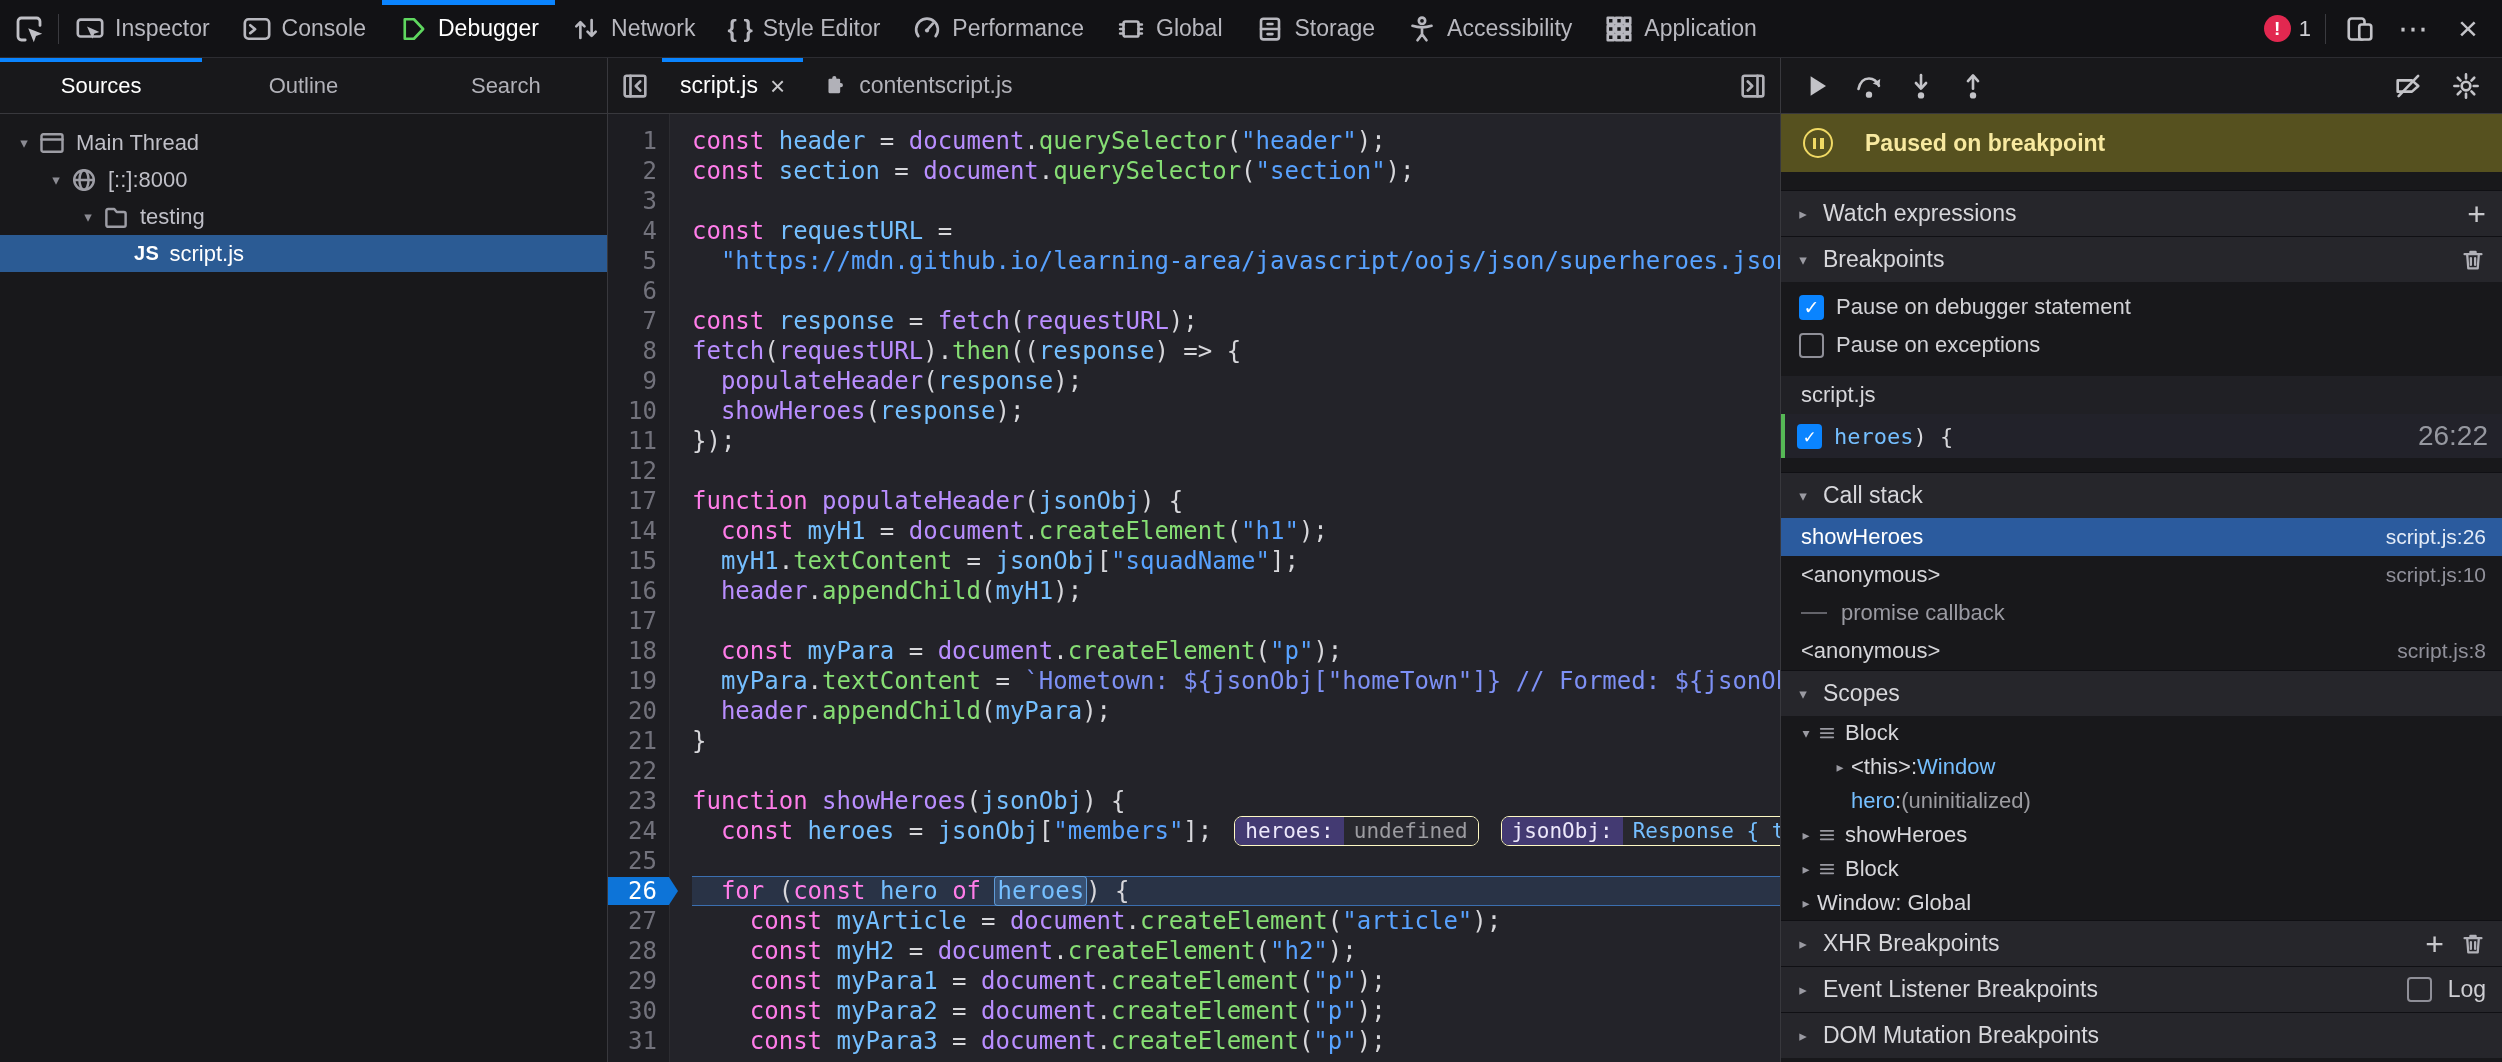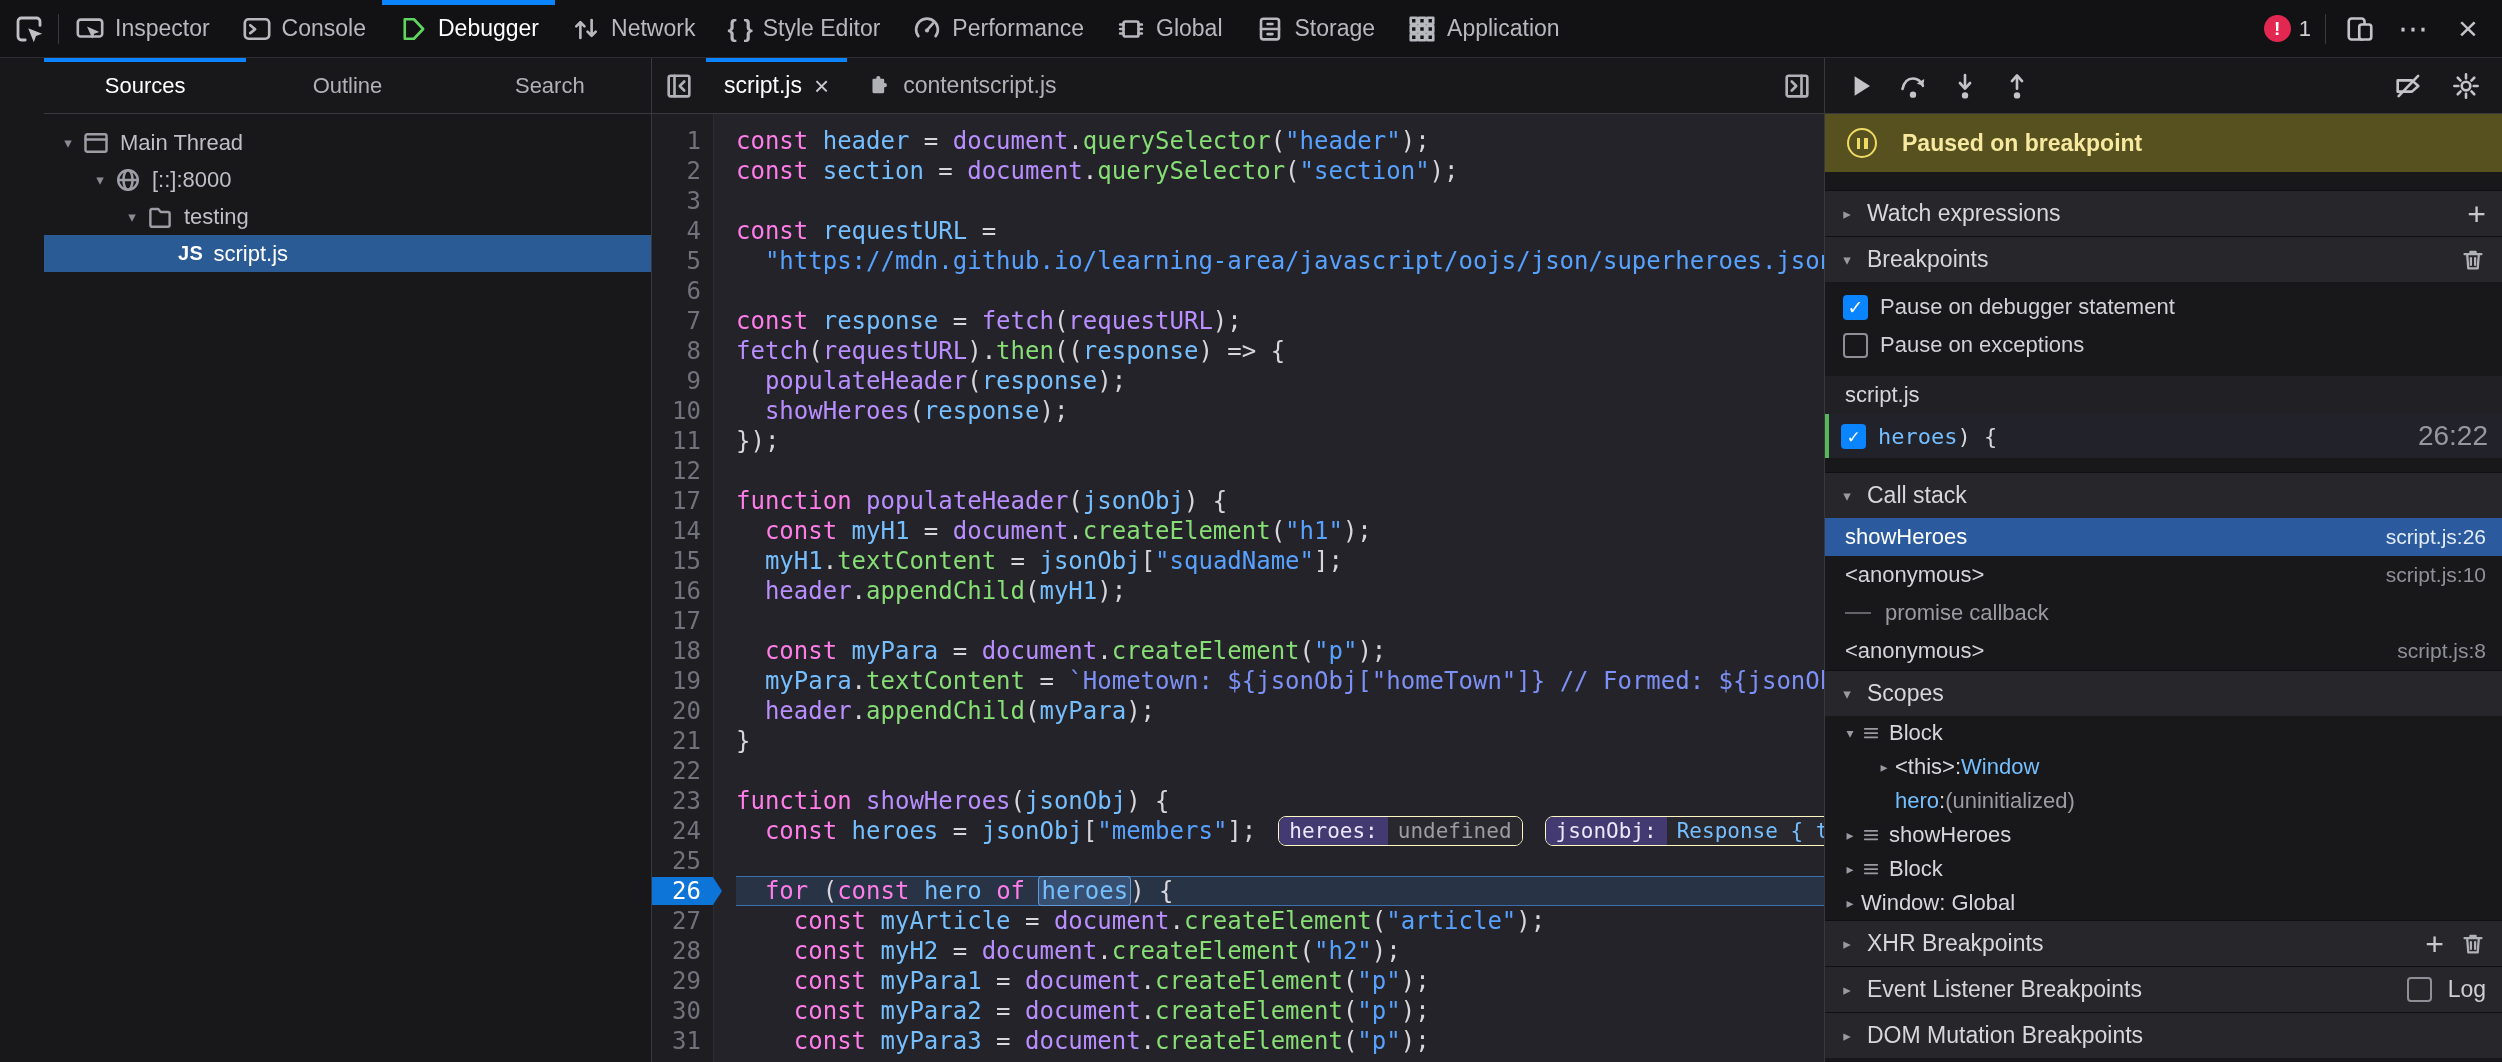--- a/index.html
+++ b/index.html
@@ -30,21 +30,21 @@
   .err-badge { width:27px; height:27px; border-radius:50%; background:#e22850; color:#fff;
                font-weight:bold; font-size:19px; display:flex; align-items:center; justify-content:center; }
   .err-count { color:#cfcfd4; font-size:22px; }
   .glyph-btn { color:#c3c3c8; font-size:30px; display:flex; align-items:center; justify-content:center; width:40px; height:40px; }
 
   
   .main { flex:1; display:flex; min-height:0; }
   .col-head { height:56px; flex:none; display:flex; align-items:stretch; border-bottom:1px solid #38383d; background:#18181b; }
 
   
-  .left { width:607px; flex:none; display:flex; flex-direction:column; background:#18181b;margin-left:44px; }
+  .left { width:607px; flex:none; display:flex; flex-direction:column; background:#18181b; }
   .ltab { flex:1; position:relative; display:flex; align-items:center; justify-content:center; font-size:22px; color:#b1b1b8; }
   .ltab.active { color:#fff; }
   .ltab.active::before { content:""; position:absolute; top:0; left:0; right:0; height:4px; background:#0a84ff; }
   .tree { flex:1; padding-top:10px; overflow:hidden; font-size:22px; }
   .trow { height:37px; display:flex; align-items:center; color:#bfbfc7; }
   .trow .arr { width:28px; flex:none; text-align:center; color:#8b8b93; font-size:15px; }
   .trow .icon { width:28px; height:28px; margin-right:10px; color:#9d9da5; }
   .trow.selected { background:#2b5b94; color:#fff; }
   .trow.selected .icon, .trow.selected .arr { color:#fff; }
   .jsbadge { font-weight:bold; font-size:20px; color:#fff; margin-right:10px; letter-spacing:0.5px; }
@@ -81,21 +81,21 @@
   .chip .val { background:#28282e; padding:0 10px; height:100%; display:flex; align-items:center; }
 
   
   .right { flex:1; display:flex; flex-direction:column; border-left:1px solid #38383d; background:#18181b; min-width:0; }
   .cmdbar { background:#18181b; align-items:center; display:flex; gap:8px; padding:0 14px; }
   .cmd { width:44px; height:44px; display:flex; align-items:center; justify-content:center; color:#c3c3c8; }
   .cmd .icon { width:30px; height:30px; }
   .cmd-right { margin-left:auto; display:flex; gap:14px; }
   .r-body { flex:1; overflow:hidden; display:flex; flex-direction:column; font-size:22px; }
   .banner { height:58px; flex:none; background:#56511f; color:#f8e9a0; display:flex; align-items:center;
-            gap:25px; padding-left:22px; font-size:23px; font-weight:bold; margin-bottom:18px; }
+            gap:32px; padding-left:22px; font-size:23px; font-weight:bold; margin-bottom:18px; }
   .pause-ic { width:30px; height:30px; border-radius:50%; border:2.5px solid #f0d964; display:flex;
               align-items:center; justify-content:center; gap:4px; flex:none; }
   .pause-ic i { display:block; width:3.5px; height:11px; background:#f0d964; }
   .acc-head { height:46px; flex:none; display:flex; align-items:center; gap:12px; padding:0 16px 0 14px;
               background:#26262b; border-top:1px solid #101014; color:#d7d7db; font-size:23px; }
   .acc-head .arr { color:#9a9aa2; font-size:15px; width:16px; text-align:center; }
   .acc-tools { margin-left:auto; display:flex; align-items:center; gap:16px; }
   .acc-tools .icon { width:26px; height:26px; color:#b1b1b8; }
   .plus { color:#c8c8cc; font-size:32px; line-height:1; font-weight:normal; }
   .chk { width:25px; height:25px; border-radius:4px; flex:none; display:flex; align-items:center; justify-content:center; }
@@ -193,20 +193,29 @@
           <span>Global</span>
         </div>
         <div class="tt">
           <span class="icon" style="width: 30px; height: 30px;">
             <svg viewBox="0 0 16 16">
               <rect x="3.2" y="2.5" width="9.6" height="11" rx="1.3"></rect>
               <path d="M3.2 8h9.6M6.7 5.3h2.6M6.7 10.7h2.6"></path>
             </svg>
           </span>
           <span>Storage</span>
+        </div>
+        <div class="tt">
+          <span class="icon" style="width: 30px; height: 30px;">
+            <svg viewBox="0 0 16 16">
+              <circle cx="8" cy="3.6" r="1.7"></circle>
+              <path d="M2.9 6.3c3.4 1.1 6.8 1.1 10.2 0M8 7.4v3.4M8 10.8l-2.4 3.2M8 10.8l2.4 3.2"></path>
+            </svg>
+          </span>
+          <span>Accessibility</span>
         </div>
         <div class="tt">
           <span class="icon" style="width: 30px; height: 30px;">
             <svg viewBox="0 0 16 16">
               <g class="f">
                 <rect x="2" y="2" width="3.2" height="3.2"></rect>
                 <rect x="6.4" y="2" width="3.2" height="3.2"></rect>
                 <rect x="10.8" y="2" width="3.2" height="3.2"></rect>
                 <rect x="2" y="6.4" width="3.2" height="3.2"></rect>
                 <rect x="6.4" y="6.4" width="3.2" height="3.2"></rect>

